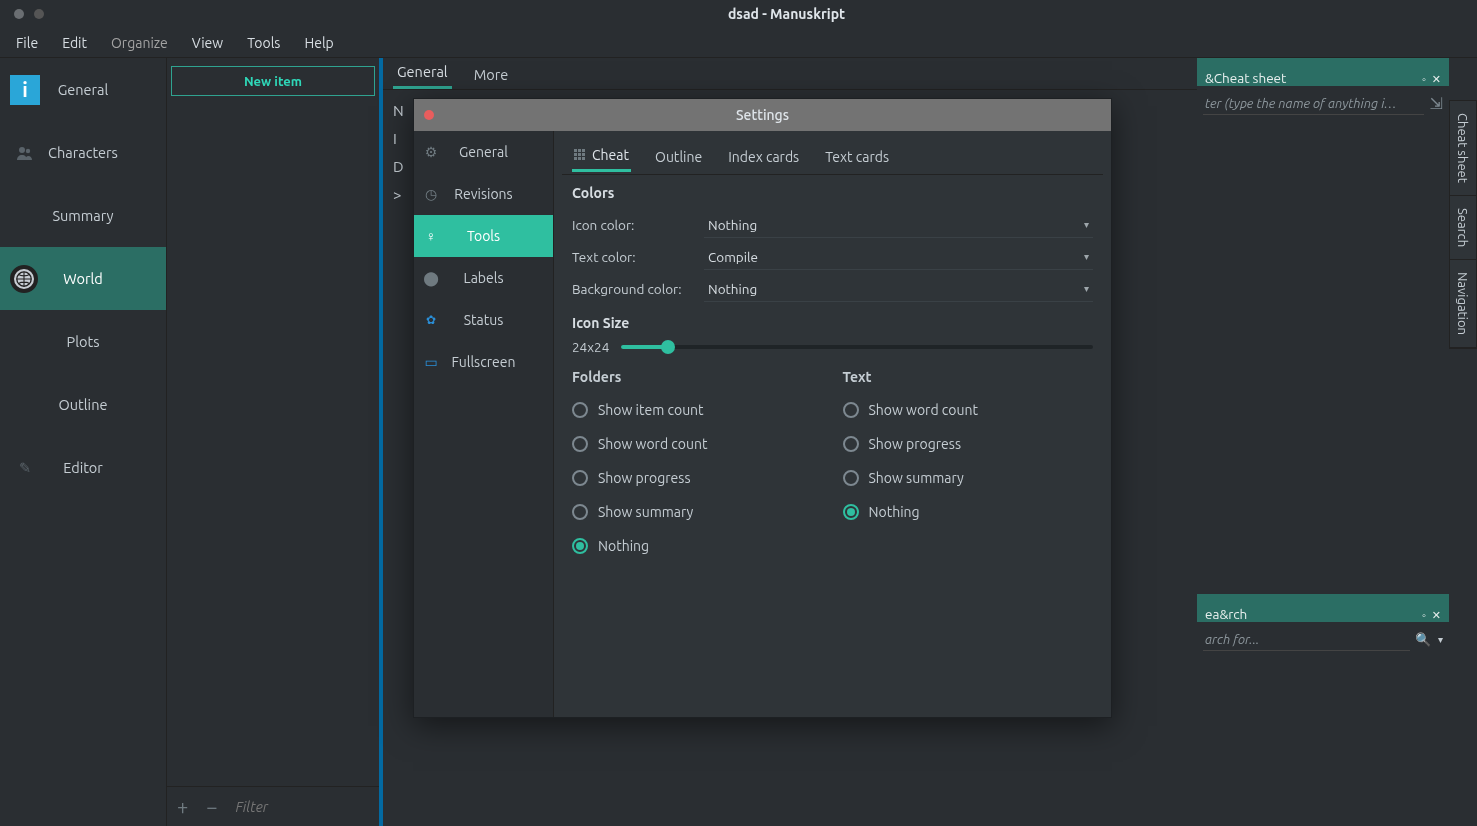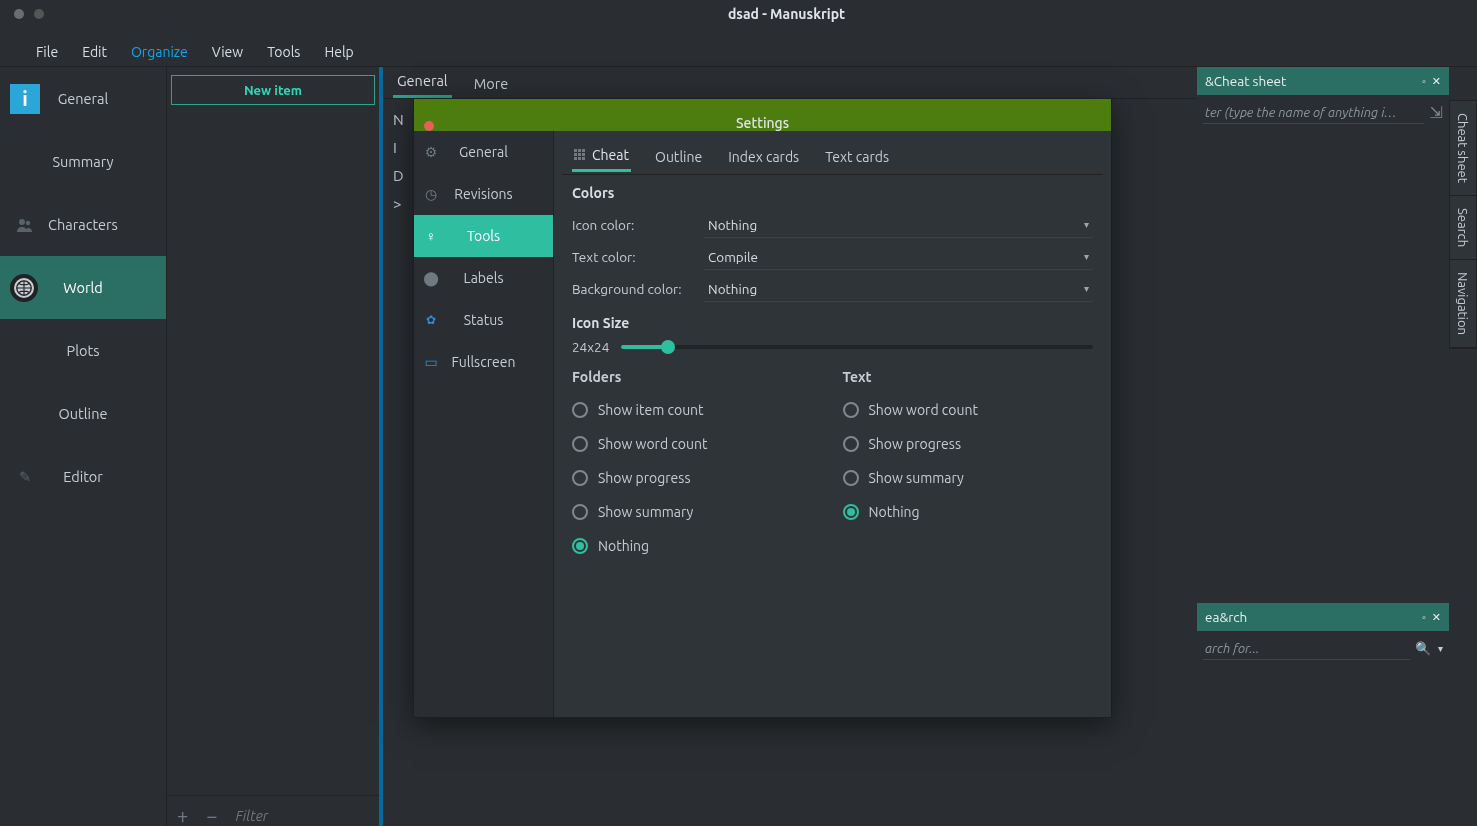--- a/index.html
+++ b/index.html
@@ -6,23 +6,23 @@
   body { background: #2a2e32; color: #c5cdd3; width: 1477px; height: 826px; overflow: hidden; position: relative; }
 
   
   .titlebar { height: 28px; background: #2a2e32; display: flex; align-items: center; position: relative; }
   .titlebar .dots { display: flex; gap: 10px; margin-left: 14px; }
   .titlebar .dot { width: 10px; height: 10px; border-radius: 50%; background: #555; }
   .titlebar .dot.gray { background: #6a6e72; }
   .titlebar .title { position: absolute; left: 50%; transform: translateX(-50%); color: #dfe5ea; font-size: 14px; font-weight: 600; margin-left: 48px; }
 
   
-  .menubar { height: 30px; background: #2a2e32; border-bottom: 1px solid #222; display: flex; align-items: center; padding-left: 24px; font-size: 14px; margin-top: 9px; }
+  .menubar { height: 30px; background: #2a2e32; border-bottom: 1px solid #222; display: flex; align-items: center; padding-left: 4px; font-size: 14px; }
   .menubar .menuitem { padding: 4px 12px; color: #d7dde2; cursor: pointer; }
-  .menubar .menuitem.disabled { color: #0ea5e9; }
+  .menubar .menuitem.disabled { color: #a3a3a3; }
 
   
   .container { display: flex; height: calc(826px - 58px); }
 
   
   .sidenav { width: 167px; background: #2a2e32; border-right: 1px solid #222; }
   .navitem { height: 63px; display: flex; align-items: center; justify-content: center; position: relative; font-size: 14.5px; color: #c5cdd3; cursor: pointer; }
   .navitem .lefticon { position: absolute; left: 10px; width: 30px; height: 30px; display: flex; align-items: center; justify-content: center; }
   .navitem.active { background: #2b6e64; color: #fff; }
   .navitem .info-icon { width: 30px; height: 30px; background: #2aa6d8; color: #fff; display:flex; align-items:center; justify-content:center; font-weight:bold; font-size:20px; position:absolute; left:10px; }
@@ -44,35 +44,35 @@
   
   .content-col { flex:1; display:flex; flex-direction:column; background:#2a2e32;}
   .content-tabs { height:32px; display:flex; align-items:flex-end; padding-left:10px; gap:18px; font-size:14.5px; border-bottom:1px solid #222;}
   .content-tabs .tab { padding:6px 4px; color:#c5cdd3; cursor:pointer;}
   .content-tabs .tab.active { border-bottom:3px solid #2fa390; color:#d7dde2;}
   .content-body { flex:1; padding:6px 10px; font-size:15px; color:#c5cdd3;}
   .content-body .letter-row { height:28px; display:flex; align-items:center;}
 
   
   .rightside { width: 252px; display:flex; flex-direction:column; background:#2a2e32;}
-  .dockhead { height:28px; background:#2b6e64; color:#e8efee; display:flex; align-items:center; padding:0 8px; font-size:13.5px; justify-content:space-between;}
+  .dockhead { height:28px; background:#2b6e64; color:#e8efee; display:flex; align-items:flex-end; padding:0 8px; font-size:13.5px; justify-content:space-between;}
   .dockhead .ctrls { display:flex; gap:6px; font-size:11px;}
   .dock-filter-row { height:34px; display:flex; align-items:center; padding:0 6px; gap:6px;}
   .dock-filter-input { flex:1; background:transparent; border:none; border-bottom:1px solid #444; color:#8d979d; font-size:13px; font-style:italic; outline:none; padding:4px 2px; overflow:hidden; text-overflow:ellipsis; white-space:nowrap;}
   .pin { color:#7d8890;}
   .dock-body { flex:1;}
   .rightside .spacer { flex:1;}
 
   
   .vtabs { position:absolute; right:0; top:100px; width:28px; background:#2f3438; border:1px solid #222; display:flex; flex-direction:column;}
   .vtab { writing-mode: vertical-rl; padding:12px 5px; font-size:13px; color:#c5cdd3; cursor:pointer; border-bottom:1px solid #222; display:flex; align-items:center; justify-content:center;}
 
   
   .settings-dialog { position:absolute; left:413px; top:98px; width:699px; height:620px; background:#2f3438; border:1px solid #1d2023; box-shadow:0 8px 30px rgba(0,0,0,.5); display:flex; flex-direction:column;}
-  .settings-titlebar { height:32px; background:#4d7c0f; display:flex; align-items:flex-end; position:relative;}
+  .settings-titlebar { height:32px; background:#737373; display:flex; align-items:center; position:relative;}
   .red-dot { width:10px; height:10px; border-radius:50%; background:#e85d5d; margin-left:10px;}
   .settings-titlebar .stitle { position:absolute; left:50%; transform:translateX(-50%); color:#dfe5ea; font-size:14px; font-weight:500;}
   .settings-body { flex:1; display:flex;}
   .settings-nav { width:140px; background:#2a2e32; border-right:1px solid #222;}
   .snav-item { height:42px; display:flex; align-items:center; justify-content:center; font-size:14px; color:#c5cdd3; cursor:pointer; position:relative;}
   .snav-item .sicon { position:absolute; left:10px; width:14px; height:14px; display:flex; align-items:center; justify-content:center;}
   .snav-item.active { background:#2fbfa0; color:#fff;}
   .settings-main { flex:1; padding:8px; display:flex; flex-direction:column;}
   .views-header { height:36px; background:#2b6e64; color:#9fe8d8; display:flex; align-items:center; justify-content:center; font-weight:600; font-size:14.5px; border-radius:2px;}
   .views-tabs { height:36px; display:flex; align-items:center; gap:22px; padding-left:10px; border-bottom:1px solid #222;}
@@ -122,32 +122,32 @@
 </div>
 
 <div class="container">
 
   <div class="sidenav">
     <div class="navitem">
       <div class="info-icon">i</div>
       <span>General</span>
     </div>
     <div class="navitem">
-      <span>Summary</span>
-    </div>
-    <div class="navitem">
       <div class="lefticon" style="color:#5a636a;">
         <svg width="16" height="14" viewBox="0 0 16 14">
             <circle cx="5" cy="4" r="3" fill="currentColor"></circle>
             <circle cx="11" cy="5" r="2.2" fill="currentColor"></circle>
             <path d="M0 14c0-3 2-5 5-5s5 2 5 5" fill="currentColor"></path>
             <path d="M8 14c0-2 1.5-4 3.5-4s3.5 2 3.5 4" fill="currentColor"></path>
           </svg>
       </div>
       <span>Characters</span>
+    </div>
+    <div class="navitem">
+      <span>Summary</span>
     </div>
     <div class="navitem active">
       <div class="globe-icon">
         <svg viewBox="0 0 20 20">
             <circle cx="10" cy="10" r="8" fill="none" stroke="#222" stroke-width="1.5"></circle>
             <path d="M2 10h16M10 2v16M4 5c3 2 9 2 12 0M4 15c3-2 9-2 12 0" fill="none" stroke="#222" stroke-width="1.2"></path>
           </svg>
       </div>
       <span>World</span>
     </div>

